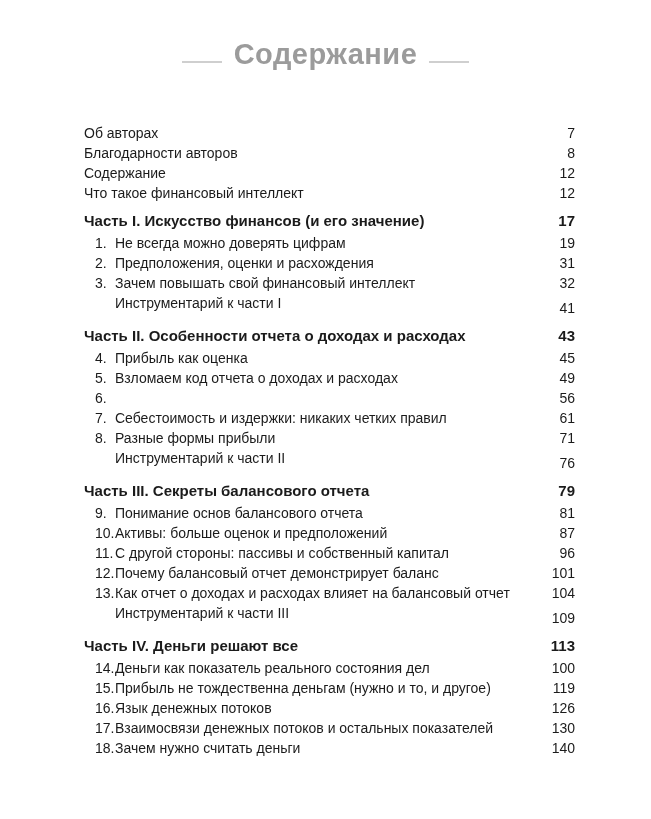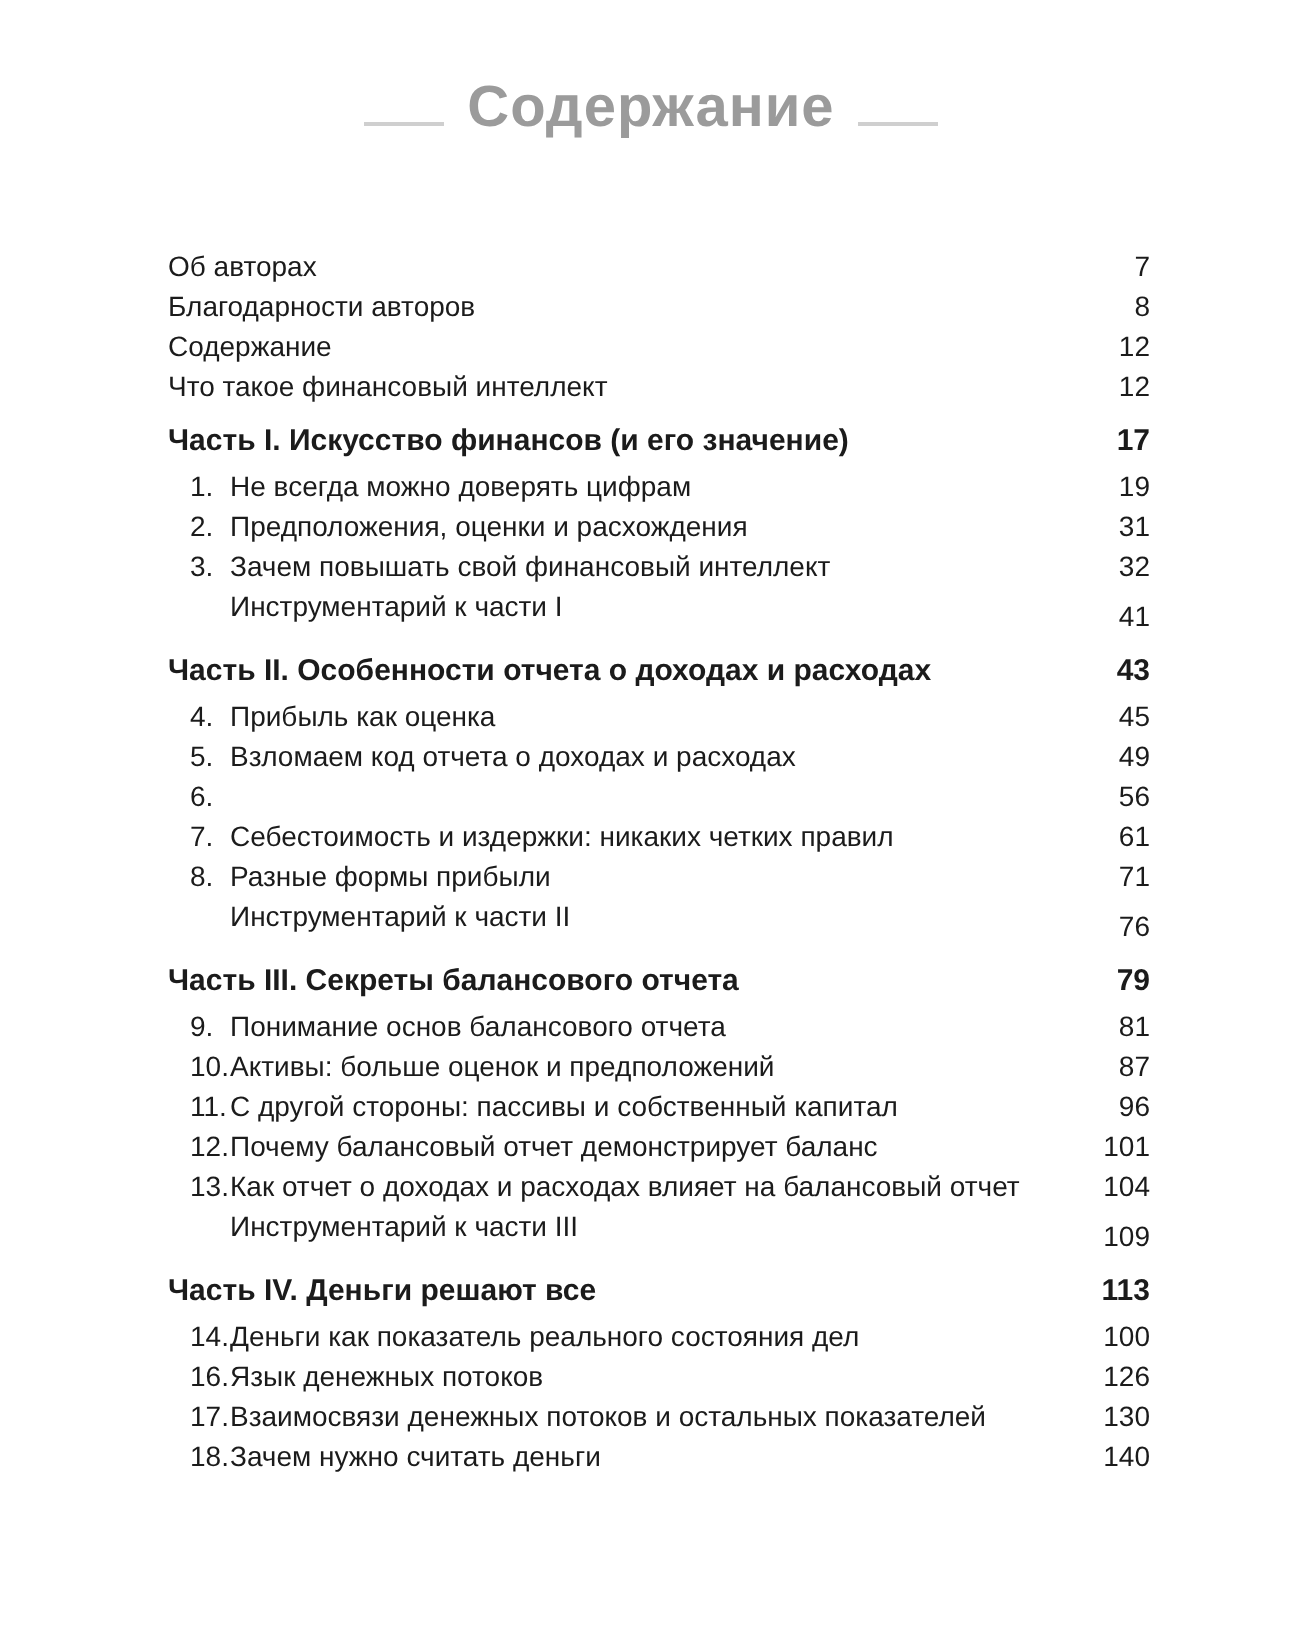--- a/index.html
+++ b/index.html
@@ -235,20 +235,27 @@
       </div>
       <div class="row item">
         <span class="left">
           <span class="num">14.</span>
           <span class="lbl">Деньги как показатель реального состояния дел</span>
         </span>
         <span class="pg">100</span>
       </div>
       <div class="row item">
         <span class="left">
+          <span class="num">15.</span>
+          <span class="lbl">Прибыль не тождественна деньгам (нужно и то, и другое)</span>
+        </span>
+        <span class="pg">119</span>
+      </div>
+      <div class="row item">
+        <span class="left">
           <span class="num">16.</span>
           <span class="lbl">Язык денежных потоков</span>
         </span>
         <span class="pg">126</span>
       </div>
       <div class="row item">
         <span class="left">
           <span class="num">17.</span>
           <span class="lbl">Взаимосвязи денежных потоков и остальных показателей</span>
         </span>

